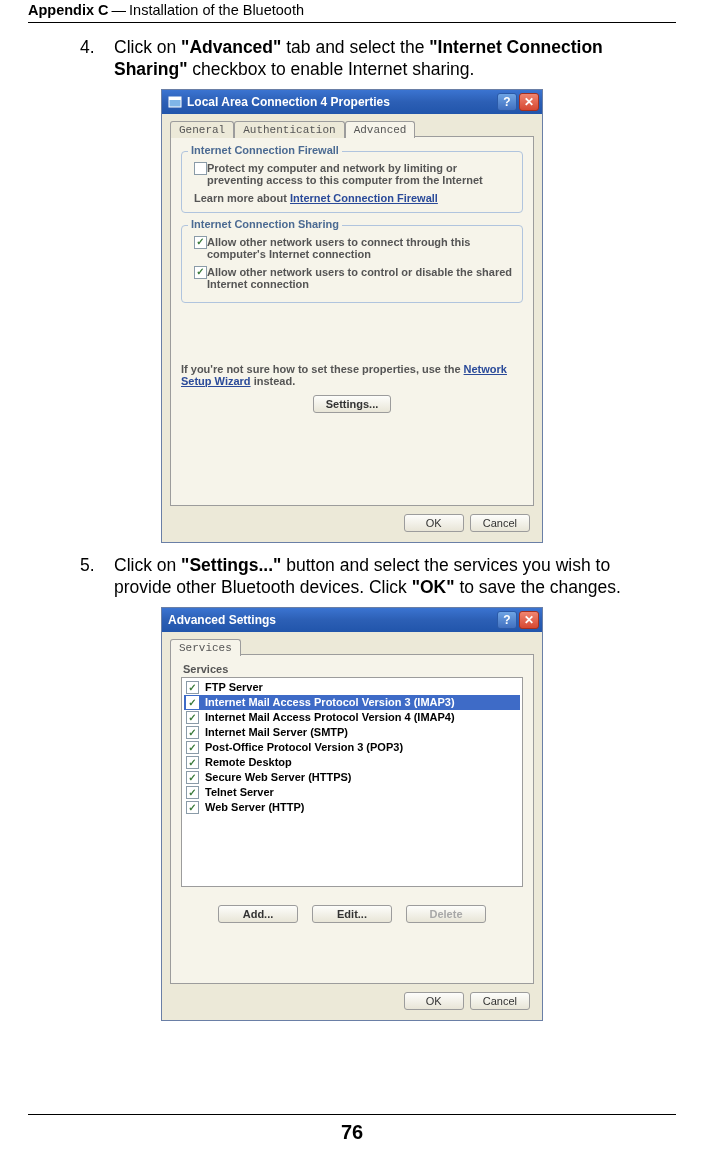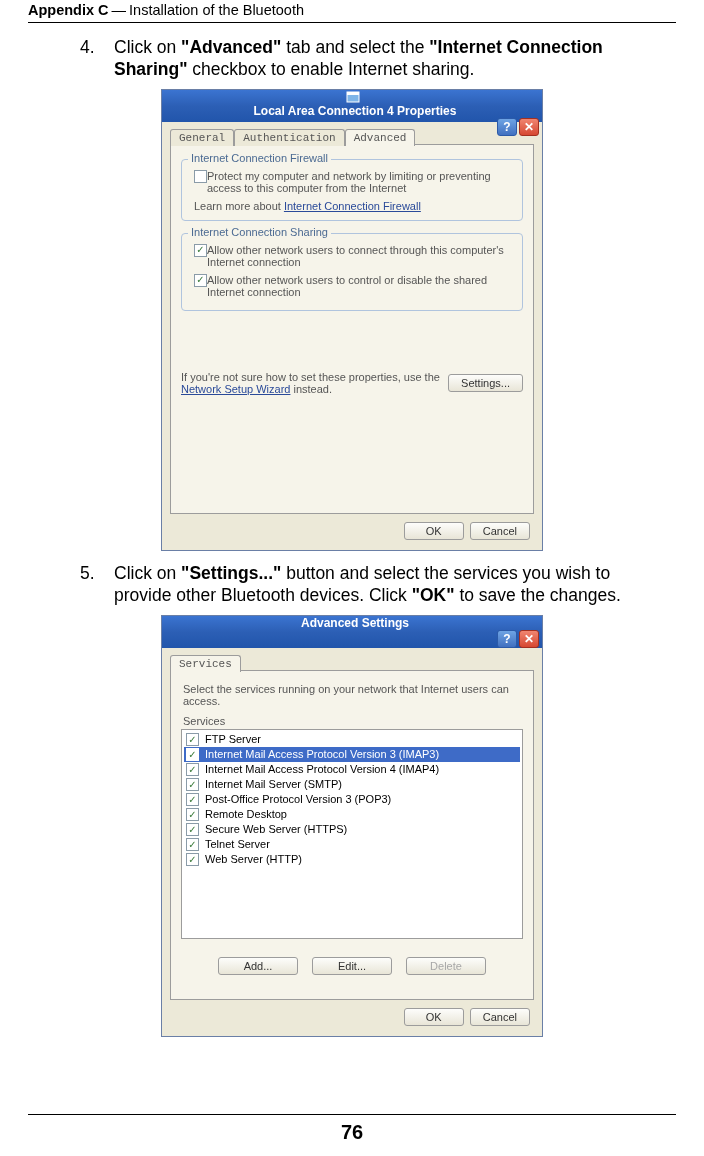--- a/index.html
+++ b/index.html
@@ -40,27 +40,26 @@
   .dialog {
     border: 1px solid #6a7fa6;
     font-family: Tahoma, Arial, sans-serif;
     margin: 4px auto 12px auto;
     box-shadow: 0 0 0 0;
     image-rendering: pixelated;
   }
   .titlebar {
     display: flex;
     align-items: center;
-    height: 32px;
+    height: 24px;
     background: linear-gradient(to bottom, #3b74d1 0%, #2c5fb5 50%, #2155ab 100%);
     color: #fff;
     font-size: 12px;
     font-weight: bold;
     padding-left: 6px;
-    flex-direction: column;
   }
   .title-icon {
     width: 14px; height: 14px; margin-right: 5px;
     display: inline-flex; align-items: center; justify-content: center;
   }
   .title-icon svg { width: 14px; height: 14px; }
   .ctrl-buttons { margin-left: auto; display: flex; gap: 2px; padding-right: 3px; }
   .ctrl-btn {
     width: 20px; height: 18px; border-radius: 3px;
     display: flex; align-items: center; justify-content: center;
@@ -89,20 +88,21 @@
   }
   .tab.active {
     background: #f6f4ea;
     z-index: 2;
   }
   .tab-panel {
     background: #f6f4ea;
     border: 1px solid #9c9c9c;
     padding: 8px 10px 10px 10px;
     min-height: 200px;
+    font-weight: bold;
   }
 
   .groupbox {
     border: 1px solid #b0c4de;
     border-radius: 4px;
     margin: 6px 0 12px 0;
     padding: 8px 8px 6px 8px;
     position: relative;
   }
   .group-legend {
@@ -127,21 +127,21 @@
     flex: 0 0 13px;
     display: flex; align-items: center; justify-content: center;
     font-size: 10px; color: #3a7a3a;
     line-height: 1;
   }
   .learn { font-size: 11px; color: #555; margin: 2px 0 2px 4px; }
   .link { color: #2a4a99; text-decoration: underline; text-underline-offset: 1px; }
 
   .hint-row {
     display: flex; align-items: center; gap: 8px;
-    font-size: 11px; color: #555; margin-top: 24px;
+    font-size: 11px; color: #555; margin-top: 24px; flex-direction: column;
   }
   .btn {
     background: linear-gradient(#fdfdfb, #e8e5d7);
     border: 1px solid #9c9c9c;
     border-radius: 3px;
     font-size: 11px;
     padding: 2px 12px;
     color: #333;
     min-width: 60px;
     text-align: center;
@@ -275,21 +275,20 @@
       <div class="ctrl-buttons">
         <div class="ctrl-btn ctrl-help">?</div>
         <div class="ctrl-btn ctrl-close">✕</div>
       </div>
     </div>
     <div class="dialog-body">
       <div class="tabs">
         <div class="tab active">Services</div>
       </div>
       <div class="tab-panel" style="min-height:330px;">
-        <div class="svc-desc">Select the services running on your network that Internet users can access.</div>
         <div class="svc-label">Services</div>
         <div class="listbox" id="svc-list">
             <div class="svc-row">
               <div class="svc-chk">✓</div>
               <span>FTP Server</span>
             </div>
             <div class="svc-row selected">
               <div class="svc-chk">✓</div>
               <span>Internet Mail Access Protocol Version 3 (IMAP3)</span>
             </div>

